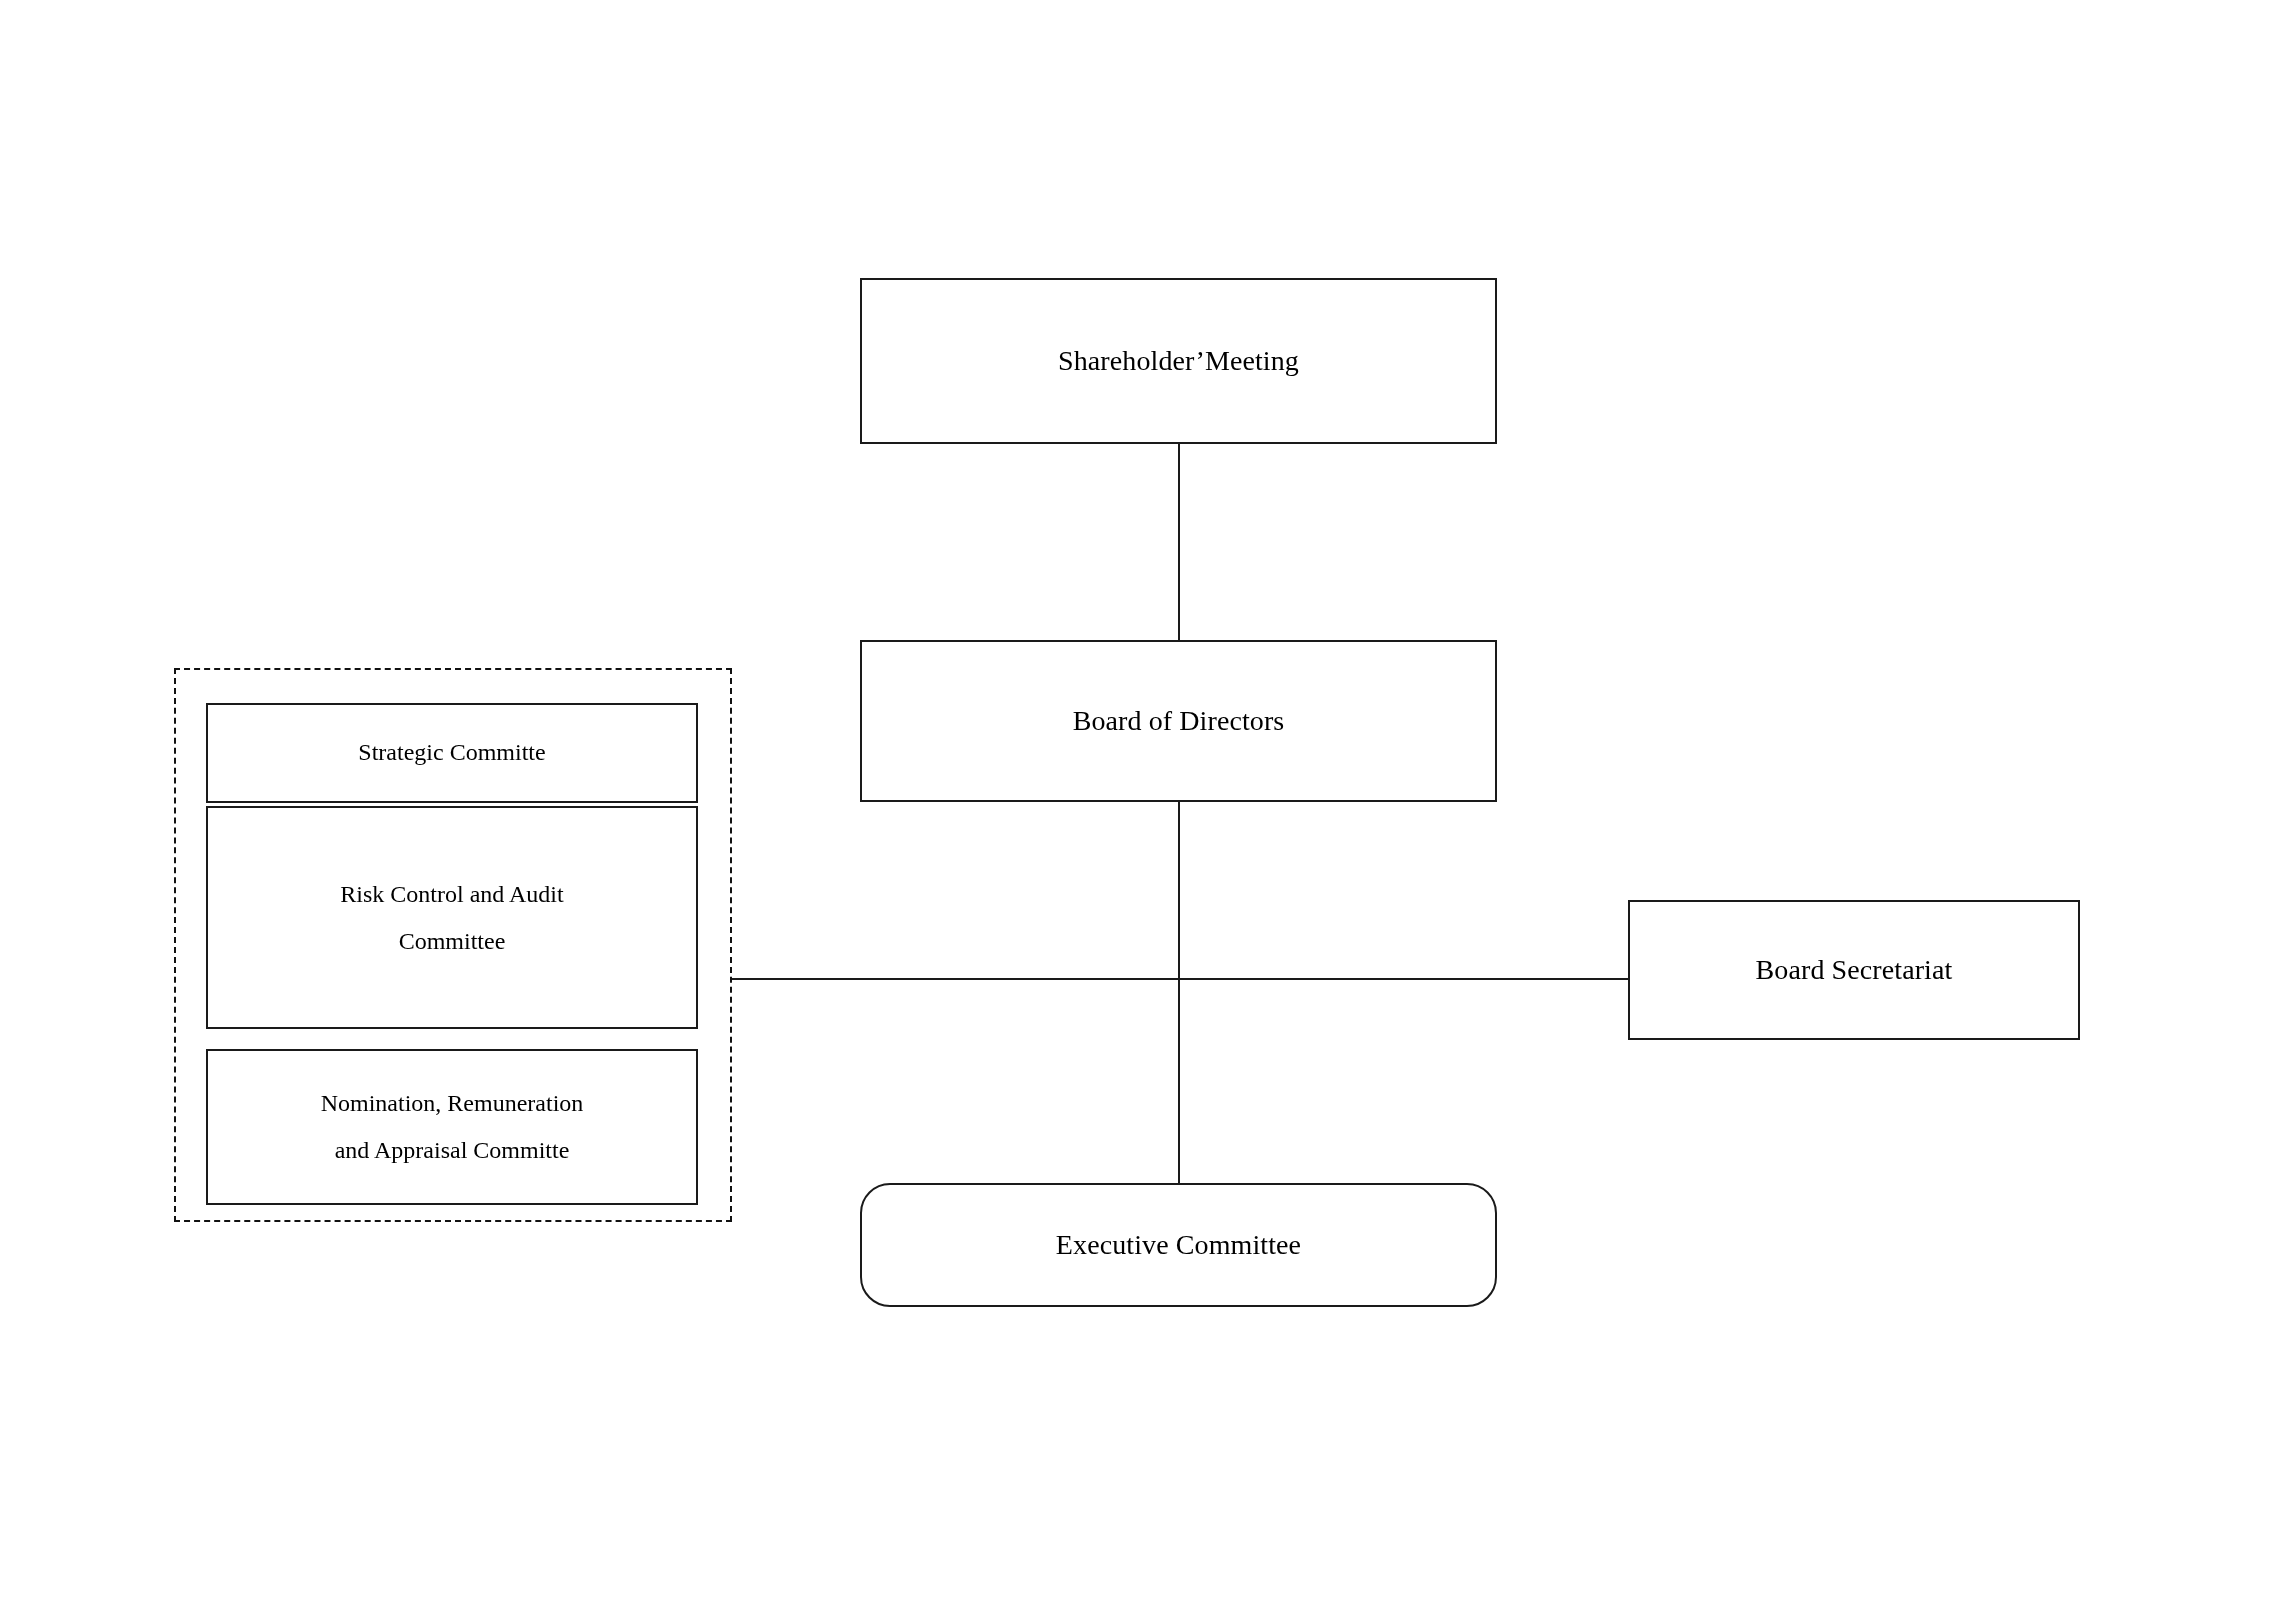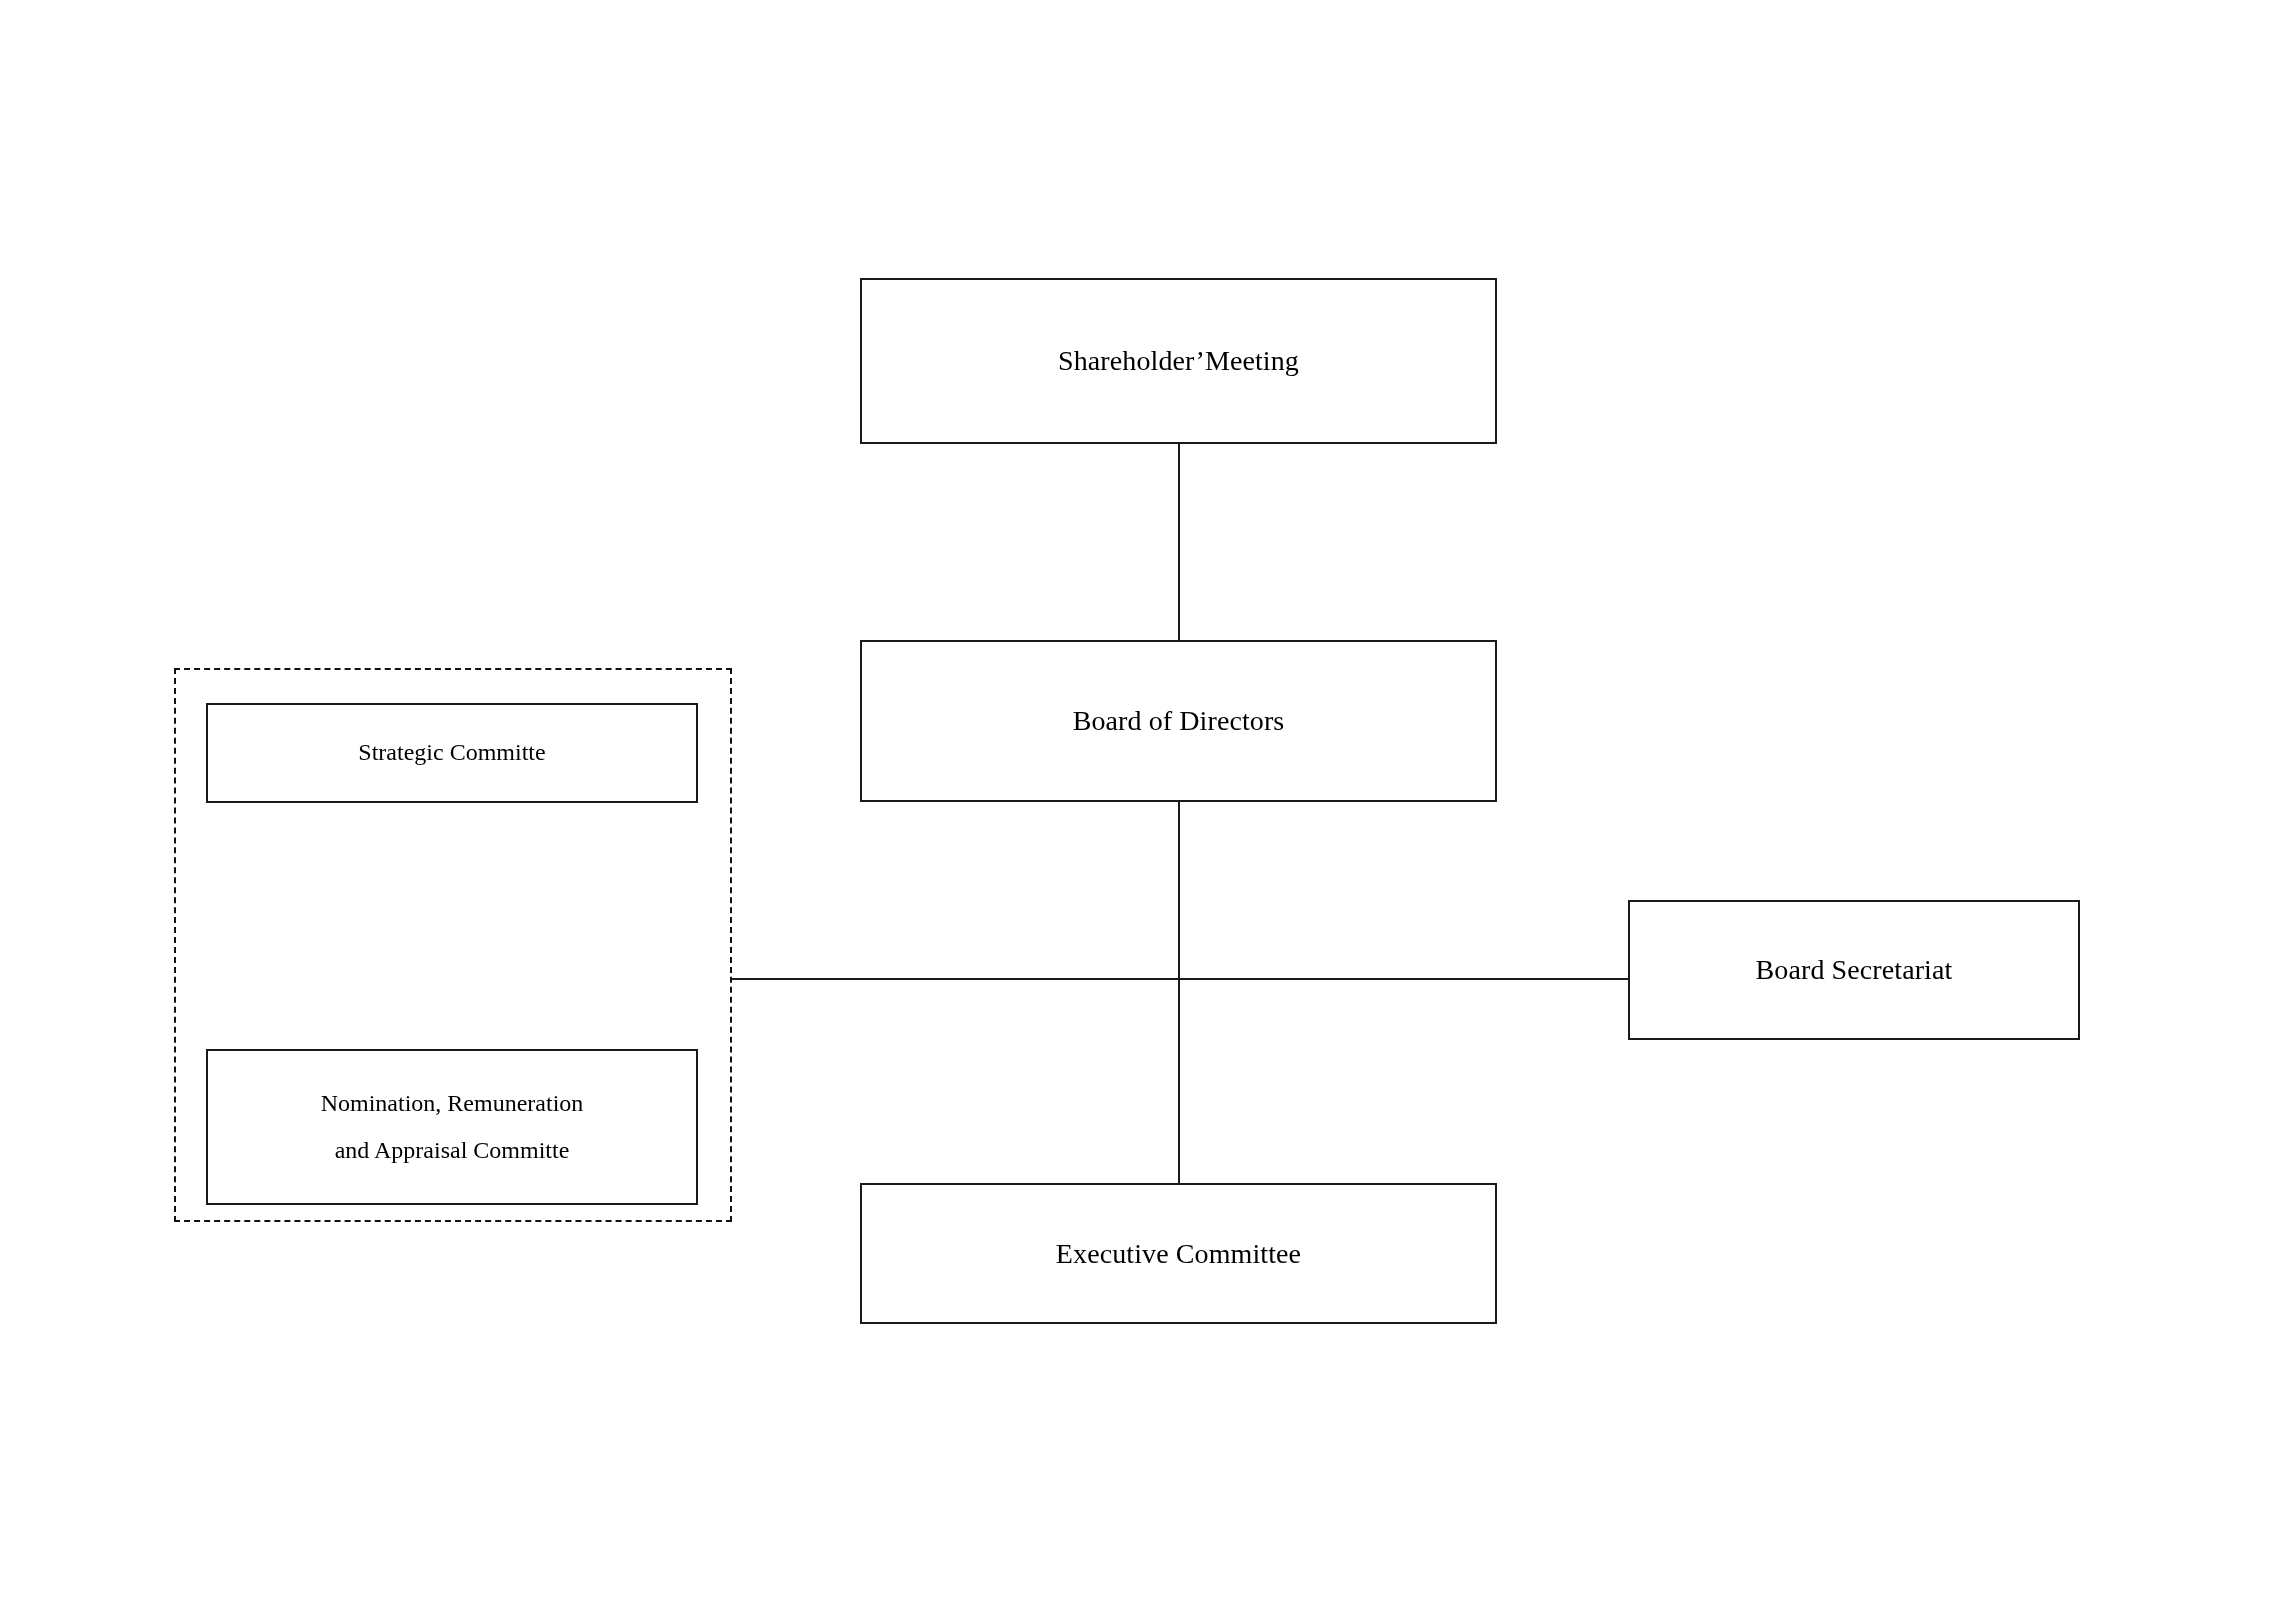--- a/index.html
+++ b/index.html
@@ -42,21 +42,21 @@
   #node-shareholder-meeting {
     left: 860px;  top: 278px;
     width: 637px;  height: 166px;
   }
   #node-board-of-directors {
     left: 860px;  top: 640px;
     width: 637px;  height: 162px;
   }
   #node-executive-committee {
     left: 860px;  top: 1183px;
-    width: 637px;  height: 141px;
+    width: 637px;  height: 124px; border-radius: 30px;
   }
 
   
   #node-board-secretariat {
     left: 1628px;  top: 900px;
     width: 452px;  height: 140px;
   }
 
   
   #committee-group {
@@ -157,20 +157,24 @@
   <div class="node" id="node-board-secretariat">
     <span class="label">Board Secretariat</span>
   </div>
 
   <div id="committee-group"></div>
 
   <div class="committee-box" id="committee-strategic">
     <span class="label">Strategic Committe</span>
   </div>
 
+  <div class="committee-box" id="committee-risk-audit">
+    <span class="label">Risk Control and Audit
+Committee</span>
+  </div>
 
   <div class="committee-box" id="committee-nomination">
     <span class="label">Nomination, Remuneration
 and Appraisal Committe</span>
   </div>
 
 </div>
 
 
 </body></html>

